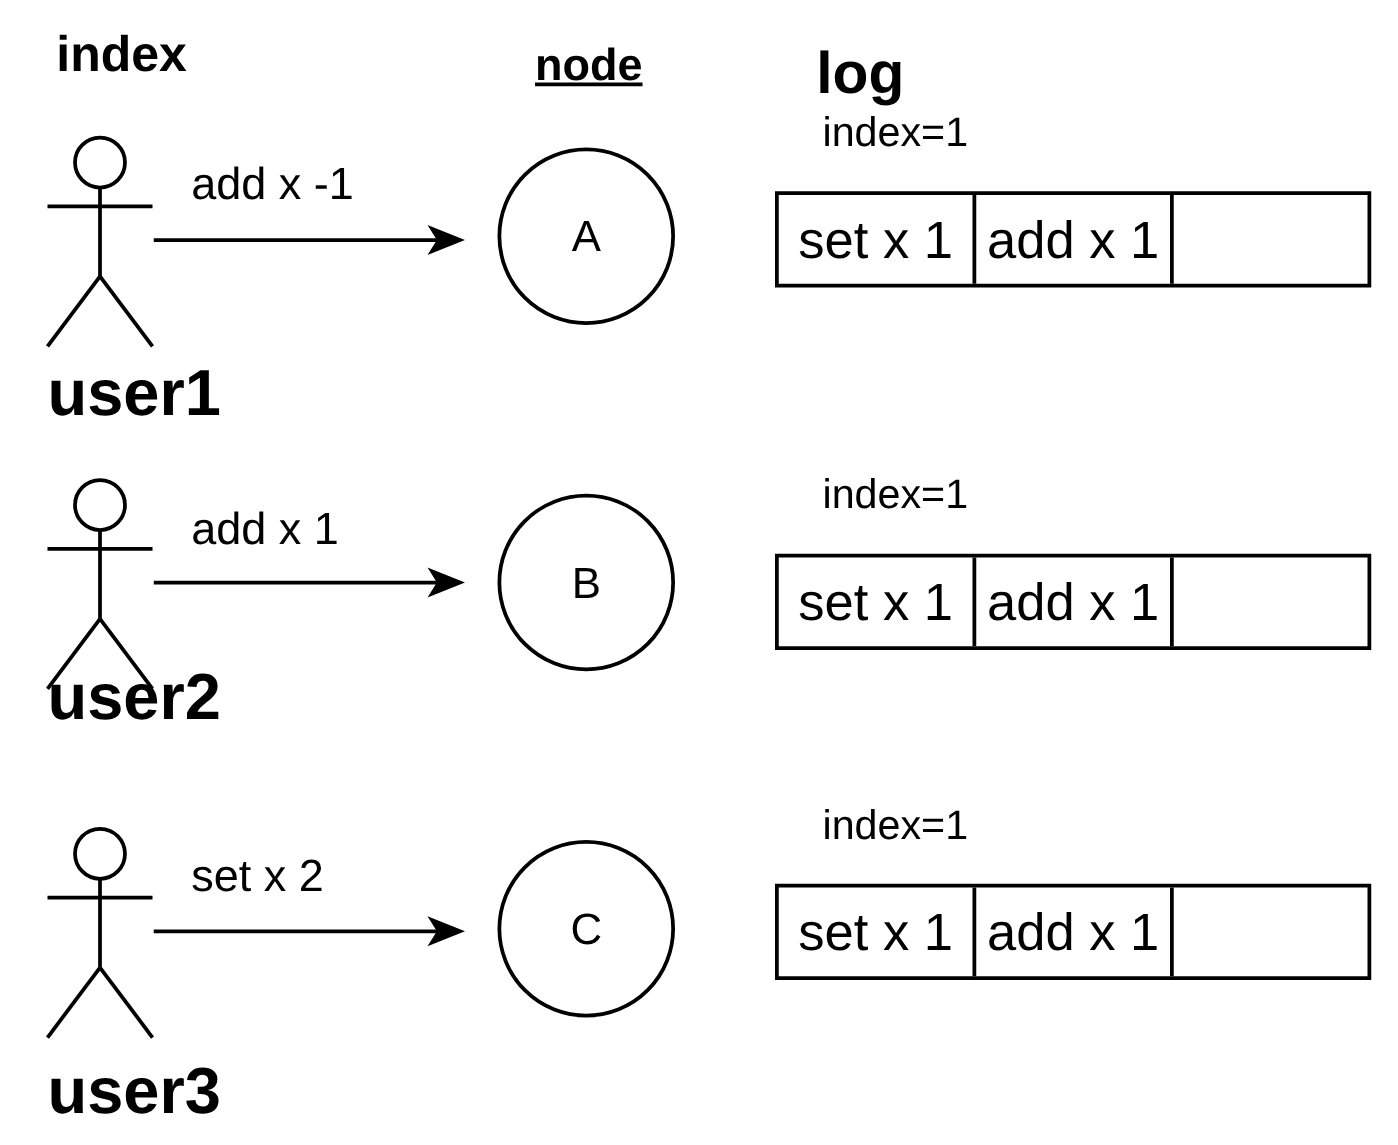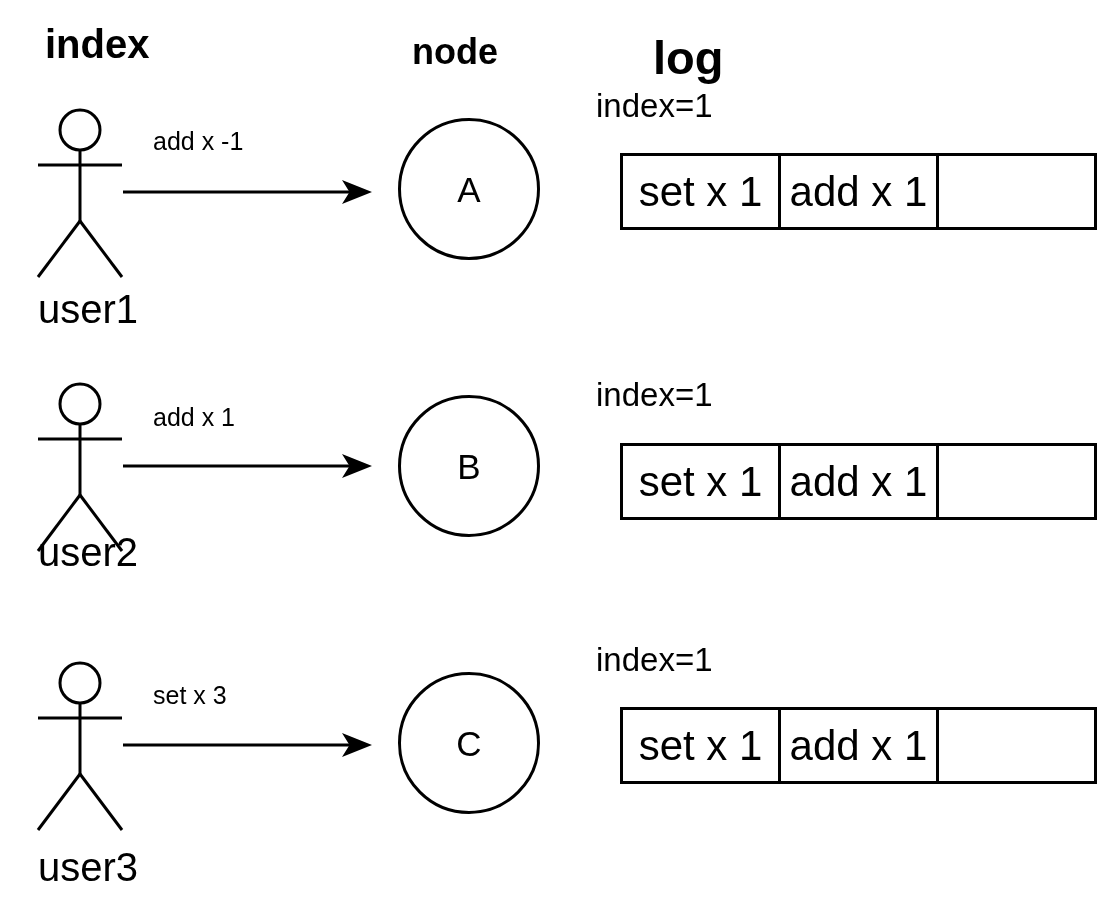--- a/index.html
+++ b/index.html
@@ -4,43 +4,43 @@
 <style>
   html,body{margin:0;padding:0;}
   body{
     width:1118px;height:916px;position:relative;overflow:hidden;
     background:#ffffff;color:#000000;
     font-family:"Liberation Sans", sans-serif;
   }
   .abs{position:absolute;line-height:1;white-space:nowrap;}
   .hdr{font-weight:bold;}
   .hdr-user{left:45px;top:24px;font-size:40px;}
-  .hdr-node{left:412px;top:34px;font-size:36px;}
+  .hdr-node{left:428px;top:34px;font-size:36px;text-decoration:underline;}
   .hdr-log{left:653px;top:34px;font-size:47px;}
 
   .fig{left:30px;width:100px;height:180px;}
   .fig.r0{top:105px;} .fig.r1{top:379px;} .fig.r2{top:658px;}
 
-  .user-label{left:38px;font-size:40px;}
+  .user-label{left:38px;font-size:52px;font-weight:bold;}
   .user-label.r0{top:289px;} .user-label.r1{top:532px;} .user-label.r2{top:847px;}
 
   .arrow{left:120px;width:260px;height:32px;}
   .arrow.r0{top:176px;} .arrow.r1{top:450px;} .arrow.r2{top:729px;}
 
-  .req-label{left:153px;font-size:25px;}
+  .req-label{left:153px;font-size:36px;}
   .req-label.r0{top:129px;} .req-label.r1{top:405px;} .req-label.r2{top:683px;}
 
   .node-circle{
     left:398px;width:136px;height:136px;border:3px solid #000;border-radius:50%;
     display:flex;align-items:center;justify-content:center;font-size:35px;
     background:#fff;box-sizing:content-box;
   }
   .node-circle.r0{top:118px;} .node-circle.r1{top:395px;} .node-circle.r2{top:672px;}
 
-  .idx-label{left:596px;font-size:33px;}
+  .idx-label{left:658px;font-size:33px;}
   .idx-label.r0{top:89px;} .idx-label.r1{top:378px;} .idx-label.r2{top:643px;}
 
   .log-table{
     left:620px;width:477px;height:77px;border:3px solid #000;box-sizing:border-box;
     display:flex;background:#fff;
   }
   .log-table.r0{top:153px;} .log-table.r1{top:443px;} .log-table.r2{top:707px;}
   .log-cell{
     flex:1 1 0;display:flex;align-items:center;justify-content:center;
     font-size:42px;line-height:1;overflow:hidden;text-align:center;
@@ -119,21 +119,21 @@
     <line x1="50" y1="116" x2="92" y2="172" stroke="#000" stroke-width="3"></line>
   </svg>
 </div>
 <div class="abs user-label r2">user3</div>
 <div class="abs arrow r2">
   <svg width="260" height="32" viewBox="0 0 260 32">
     <line x1="3" y1="16" x2="230" y2="16" stroke="#000" stroke-width="3"></line>
     <path d="M252,16 L222,4 L229.5,16 L222,28 Z" fill="#000"></path>
   </svg>
 </div>
-<div class="abs req-label r2">set x 3</div>
+<div class="abs req-label r2">set x 2</div>
 <div class="abs node-circle r2">
   <span>C</span>
 </div>
 <div class="abs idx-label r2">index=1</div>
 <div class="abs log-table r2">
   <div class="log-cell">set x 1</div>
   <div class="log-cell">add x 1</div>
   <div class="log-cell"></div>
 </div>
 

